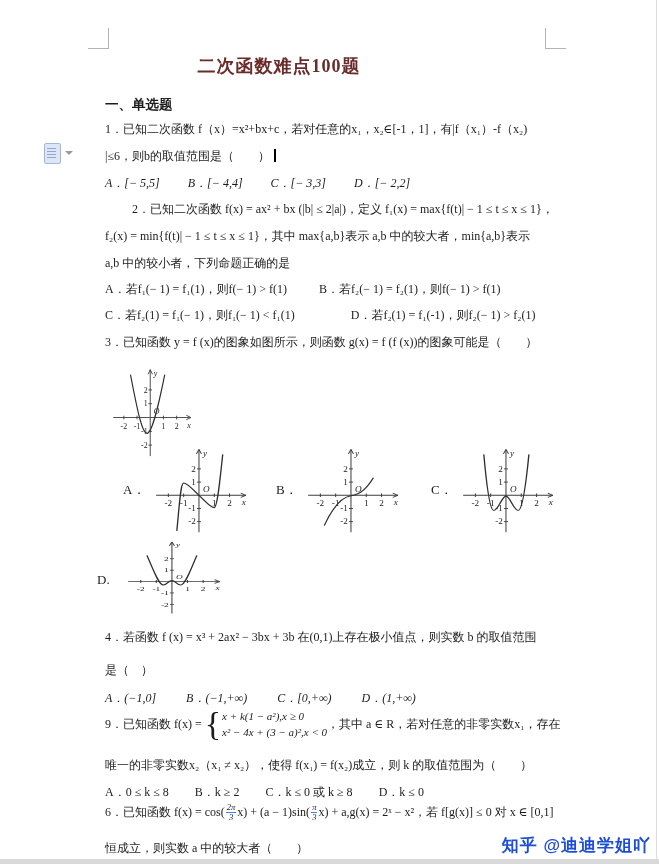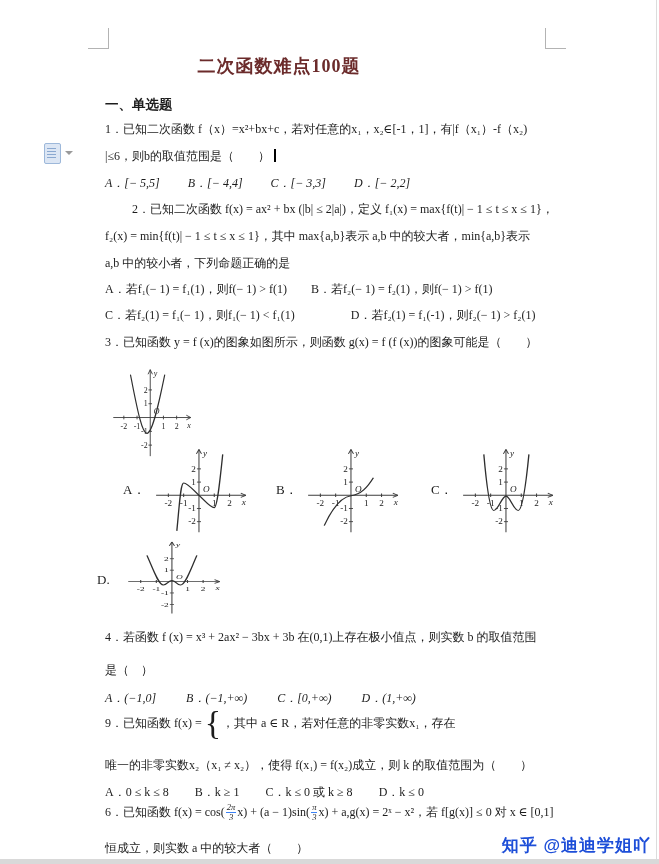--- a/index.html
+++ b/index.html
@@ -70,21 +70,21 @@
 <div class="ln opts mathit" style="left:105px;top:175px;gap:28px;">
   <span>A．[− 5,5]</span>
   <span>B．[− 4,4]</span>
   <span>C．[− 3,3]</span>
   <span>D．[− 2,2]</span>
 </div>
 
 <div class="ln" style="left:132px;top:201px;">2．已知二次函数 f(x) = ax² + bx (|b| ≤ 2|a|)，定义 f₁(x) = max{f(t)| − 1 ≤ t ≤ x ≤ 1}，</div>
 <div class="ln" style="left:105px;top:228px;">f₂(x) = min{f(t)| − 1 ≤ t ≤ x ≤ 1}，其中 max{a,b}表示 a,b 中的较大者，min{a,b}表示</div>
 <div class="ln" style="left:105px;top:255px;">a,b 中的较小者，下列命题正确的是</div>
-<div class="ln opts" style="left:105px;top:281px;gap:24px;">
+<div class="ln opts" style="left:105px;top:281px;gap:32px;">
   <span>A．若f₁(− 1) = f₁(1)，则f(− 1) &gt; f(1)</span>
   <span>B．若f₂(− 1) = f₂(1)，则f(− 1) &gt; f(1)</span>
 </div>
 <div class="ln opts" style="left:105px;top:307px;gap:56px;">
   <span>C．若f₂(1) = f₁(− 1)，则f₁(− 1) &lt; f₁(1)</span>
   <span>D．若f₂(1) = f₁(-1)，则f₂(− 1) &gt; f₂(1)</span>
 </div>
 
 <div class="ln" style="left:105px;top:334px;">3．已知函数 y = f (x)的图象如图所示，则函数 g(x) = f (f (x))的图象可能是（　　）</div>
 
@@ -242,26 +242,30 @@
 <div class="ln opts mathit" style="left:105px;top:690px;gap:30px;">
   <span>A．(−1,0]</span>
   <span>B．(−1,+∞)</span>
   <span>C．[0,+∞)</span>
   <span>D．(1,+∞)</span>
 </div>
 
 <div class="pw-row">
   <span>9．已知函数 f(x) =</span>
   <span class="brace">{</span>
+  <span class="pw-stack">
+    <span>x + k(1 − a²),x ≥ 0</span>
+    <span>x² − 4x + (3 − a)²,x &lt; 0</span>
+  </span>
   <span>，其中 a ∈ R，若对任意的非零实数x₁，存在</span>
 </div>
 <div class="ln" style="left:105px;top:757px;">唯一的非零实数x₂（x₁ ≠ x₂），使得 f(x₁) = f(x₂)成立，则 k 的取值范围为（　　）</div>
 <div class="ln opts" style="left:105px;top:784px;gap:26px;">
   <span>A．0 ≤ k ≤ 8</span>
-  <span>B．k ≥ 1</span>
+  <span>B．k ≥ 2</span>
   <span>C．k ≤ 0 或 k ≥ 8</span>
   <span>D．k ≤ 0</span>
 </div>
 
 <div class="q6-row">
   <span>6．已知函数 f(x) = cos(</span>
   <span class="frac">
     <span class="num">2π</span>
     <span class="den">3</span>
   </span>

